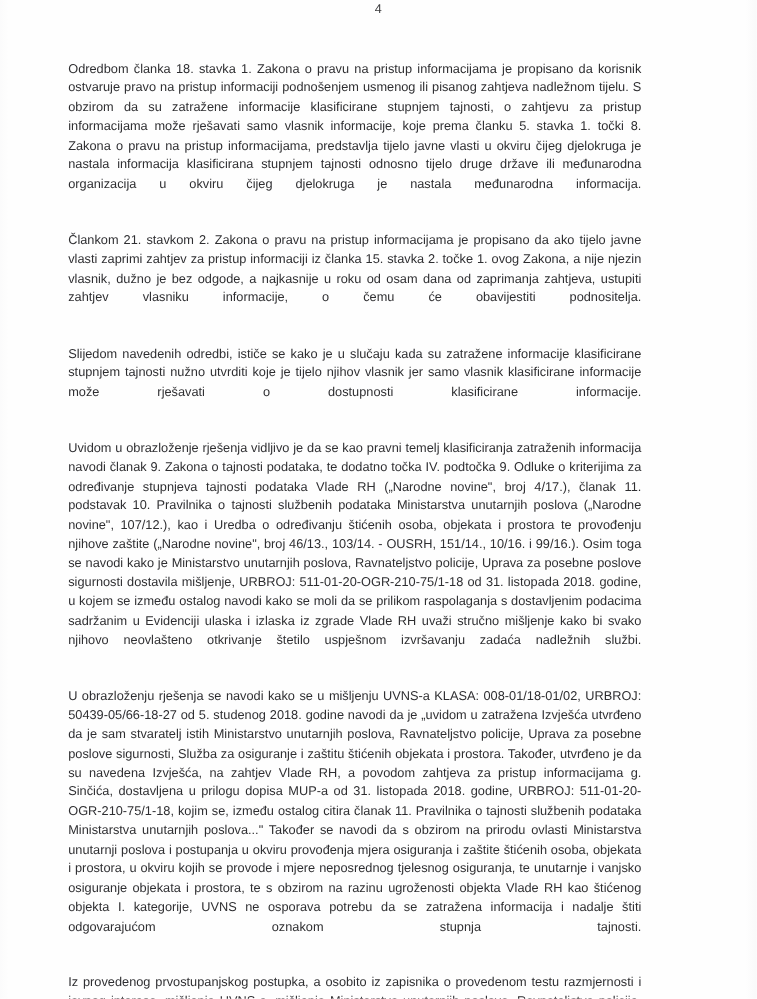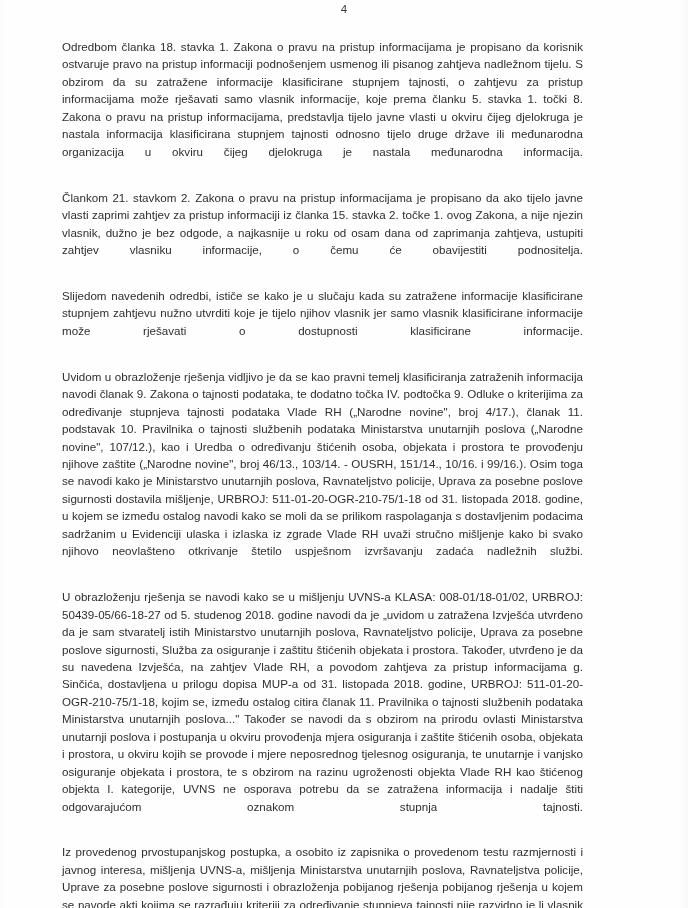--- a/index.html
+++ b/index.html
@@ -59,21 +59,21 @@
     top: 38px;
     width: 521px;
   }
 
   .para {
     text-align: justify;
     text-justify: inter-word;
     font-size: 11.6px;
     line-height: 17.45px;
     color: #2e2e31;
-    margin: 0 0 11px 0;
+    margin: 16px 0 11px 0;
     letter-spacing: 0.01px;
     word-spacing: 0.1px;
     -webkit-font-smoothing: antialiased;
   }
   .para:last-child {
     margin-bottom: 0;
   }
   
   .para::after {
     content: "";
@@ -87,19 +87,19 @@
 <div id="page">
 
   <div id="scan-edge-artifact-left"></div>
   <div id="scan-edge-artifact"></div>
 
   <div id="page-number">4</div>
 
   <div id="body-text">
     <p class="para">Odredbom članka 18. stavka 1. Zakona o pravu na pristup informacijama je propisano da korisnik ostvaruje pravo na pristup informaciji podnošenjem usmenog ili pisanog zahtjeva nadležnom tijelu. S obzirom da su zatražene informacije klasificirane stupnjem tajnosti, o zahtjevu za pristup informacijama može rješavati samo vlasnik informacije, koje prema članku 5. stavka 1. točki 8. Zakona o pravu na pristup informacijama, predstavlja tijelo javne vlasti u okviru čijeg djelokruga je nastala informacija klasificirana stupnjem tajnosti odnosno tijelo druge države ili međunarodna organizacija u okviru čijeg djelokruga je nastala međunarodna informacija.</p>
     <p class="para">Člankom 21. stavkom 2. Zakona o pravu na pristup informacijama je propisano da ako tijelo javne vlasti zaprimi zahtjev za pristup informaciji iz članka 15. stavka 2. točke 1. ovog Zakona, a nije njezin vlasnik, dužno je bez odgode, a najkasnije u roku od osam dana od zaprimanja zahtjeva, ustupiti zahtjev vlasniku informacije, o čemu će obavijestiti podnositelja.</p>
-    <p class="para">Slijedom navedenih odredbi, ističe se kako je u slučaju kada su zatražene informacije klasificirane stupnjem zahtjevu nužno utvrditi koje je tijelo njihov vlasnik jer samo vlasnik klasificirane informacije može rješavati o dostupnosti klasificirane informacije.</p>
+    <p class="para">Slijedom navedenih odredbi, ističe se kako je u slučaju kada su zatražene informacije klasificirane stupnjem tajnosti nužno utvrditi koje je tijelo njihov vlasnik jer samo vlasnik klasificirane informacije može rješavati o dostupnosti klasificirane informacije.</p>
     <p class="para">Uvidom u obrazloženje rješenja vidljivo je da se kao pravni temelj klasificiranja zatraženih informacija navodi članak 9. Zakona o tajnosti podataka, te dodatno točka IV. podtočka 9. Odluke o kriterijima za određivanje stupnjeva tajnosti podataka Vlade RH („Narodne novine", broj 4/17.), članak 11. podstavak 10. Pravilnika o tajnosti službenih podataka Ministarstva unutarnjih poslova („Narodne novine", 107/12.), kao i Uredba o određivanju štićenih osoba, objekata i prostora te provođenju njihove zaštite („Narodne novine", broj 46/13., 103/14. - OUSRH, 151/14., 10/16. i 99/16.). Osim toga se navodi kako je Ministarstvo unutarnjih poslova, Ravnateljstvo policije, Uprava za posebne poslove sigurnosti dostavila mišljenje, URBROJ: 511-01-20-OGR-210-75/1-18 od 31. listopada 2018. godine, u kojem se između ostalog navodi kako se moli da se prilikom raspolaganja s dostavljenim podacima sadržanim u Evidenciji ulaska i izlaska iz zgrade Vlade RH uvaži stručno mišljenje kako bi svako njihovo neovlašteno otkrivanje štetilo uspješnom izvršavanju zadaća nadležnih službi.</p>
     <p class="para">U obrazloženju rješenja se navodi kako se u mišljenju UVNS-a  KLASA: 008-01/18-01/02, URBROJ: 50439-05/66-18-27 od 5. studenog 2018. godine navodi da je „uvidom u zatražena Izvješća utvrđeno da je sam stvaratelj istih Ministarstvo unutarnjih poslova, Ravnateljstvo policije, Uprava za posebne poslove sigurnosti, Služba za osiguranje i zaštitu štićenih objekata i prostora. Također, utvrđeno je da su navedena Izvješća, na zahtjev Vlade RH, a povodom zahtjeva za pristup informacijama g. Sinčića, dostavljena u prilogu dopisa MUP-a od 31. listopada 2018. godine, URBROJ: 511-01-20-OGR-210-75/1-18, kojim se, između ostalog citira članak 11. Pravilnika o tajnosti službenih podataka Ministarstva unutarnjih poslova..." Također se navodi da s obzirom na prirodu ovlasti Ministarstva unutarnji poslova i postupanja u okviru provođenja mjera osiguranja i zaštite štićenih osoba, objekata i prostora, u okviru kojih se provode i mjere neposrednog tjelesnog osiguranja, te unutarnje i vanjsko osiguranje objekata i prostora, te s obzirom na razinu ugroženosti objekta Vlade RH kao štićenog objekta I. kategorije, UVNS ne osporava potrebu da se zatražena informacija i nadalje štiti odgovarajućom oznakom stupnja tajnosti.</p>
     <p class="para">Iz provedenog prvostupanjskog postupka, a osobito iz zapisnika o provedenom testu razmjernosti i javnog interesa, mišljenja UVNS-a, mišljenja Ministarstva unutarnjih poslova, Ravnateljstva policije, Uprave za posebne poslove sigurnosti i obrazloženja pobijanog rješenja pobijanog rješenja u kojem se navode akti kojima se razrađuju kriteriji za određivanje stupnjeva tajnosti nije razvidno je li vlasnik klasificirane informacije Ministarstvo unutarnjih poslova ili Vlada RH jer su Vlada RH i Ministarstvo unutarnjih poslova u smislu</p>
   </div>
 
 </div>
 
 </body></html>

